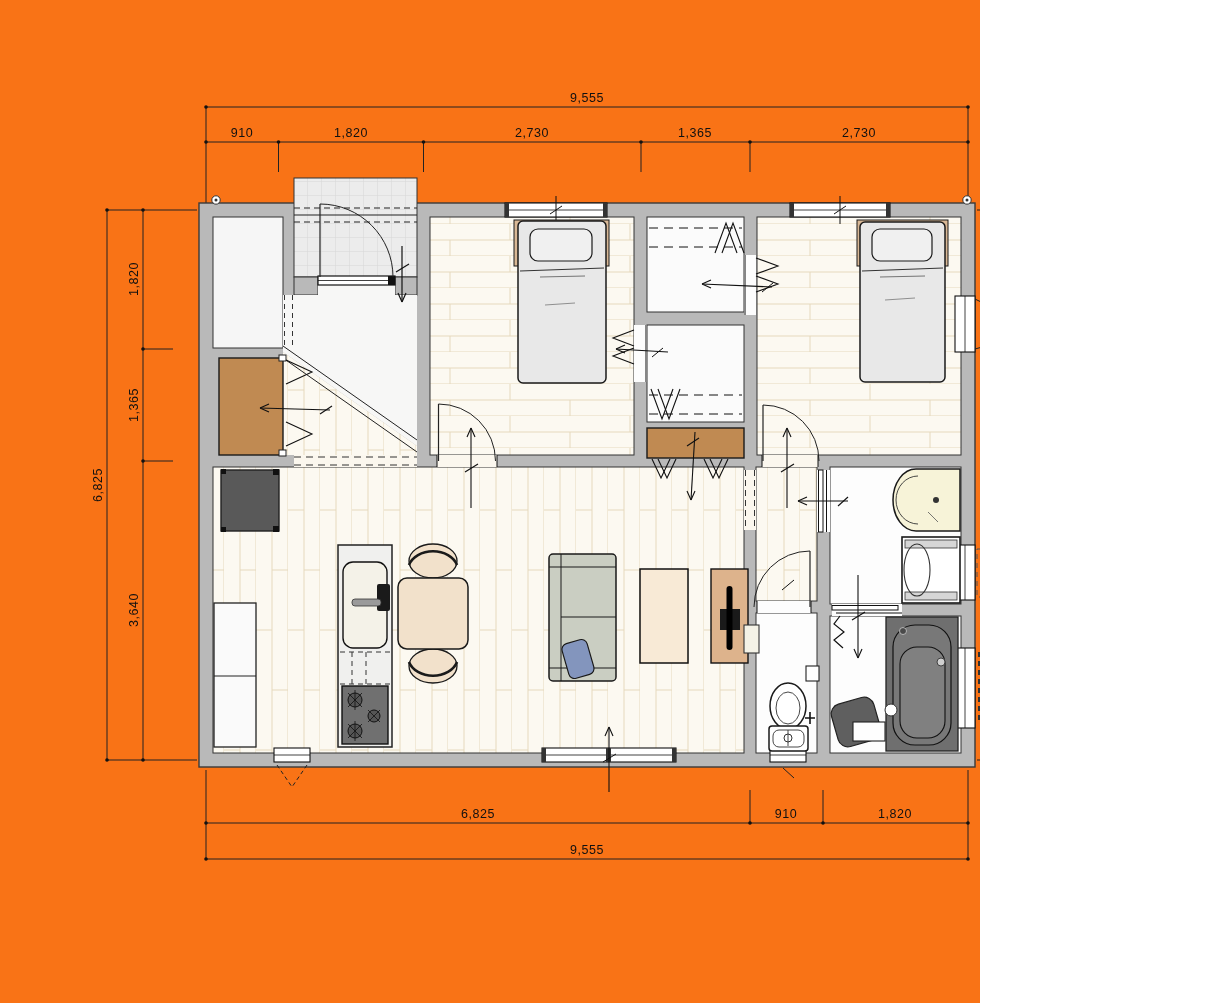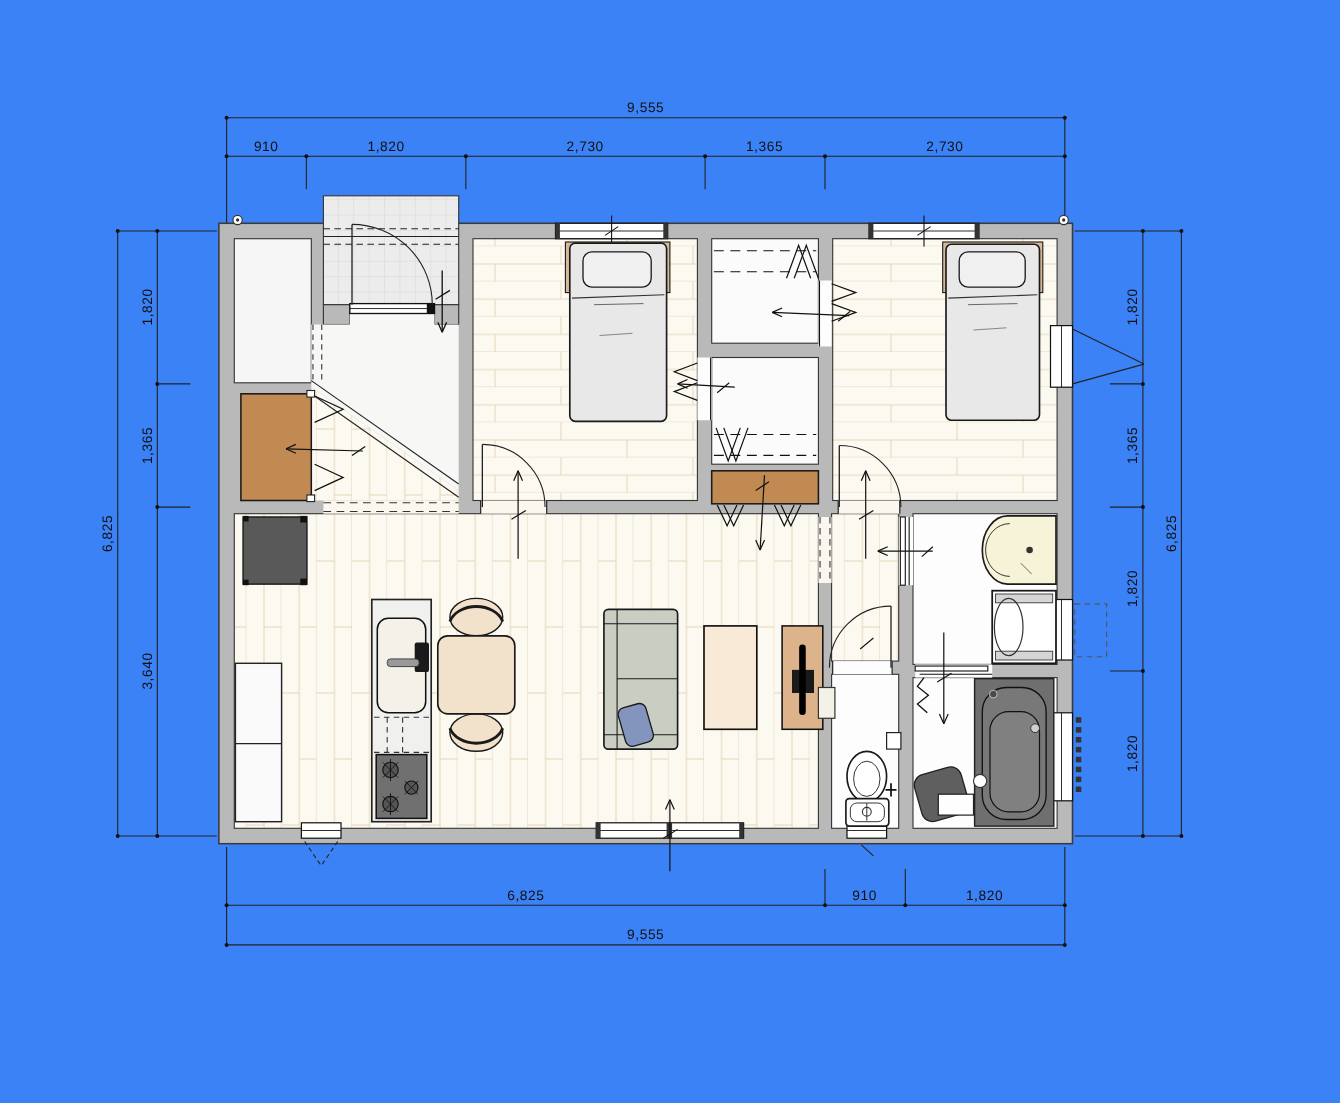--- a/index.html
+++ b/index.html
@@ -1,16 +1,16 @@
 <!DOCTYPE html>
 <html><head>
 <meta charset="utf-8">
 <style>
   html,body{margin:0;padding:0;background:#fff;}
-  .page{position:relative;width:1218px;height:1003px;background:#3b82f6;overflow:hidden;
+  .page{position:relative;width:980px;height:1003px;background:#f97316;overflow:hidden;
         font-family:"Liberation Sans", sans-serif;}
   svg{position:absolute;left:0;top:0;}
   text.dim{font-family:"Liberation Sans", sans-serif;font-size:12.5px;fill:#111;letter-spacing:.5px;}
 </style>
 </head>
 <body>
 
 <div class="page">
 <svg width="1218" height="1003" viewBox="0 0 1218 1003">
   <defs>

